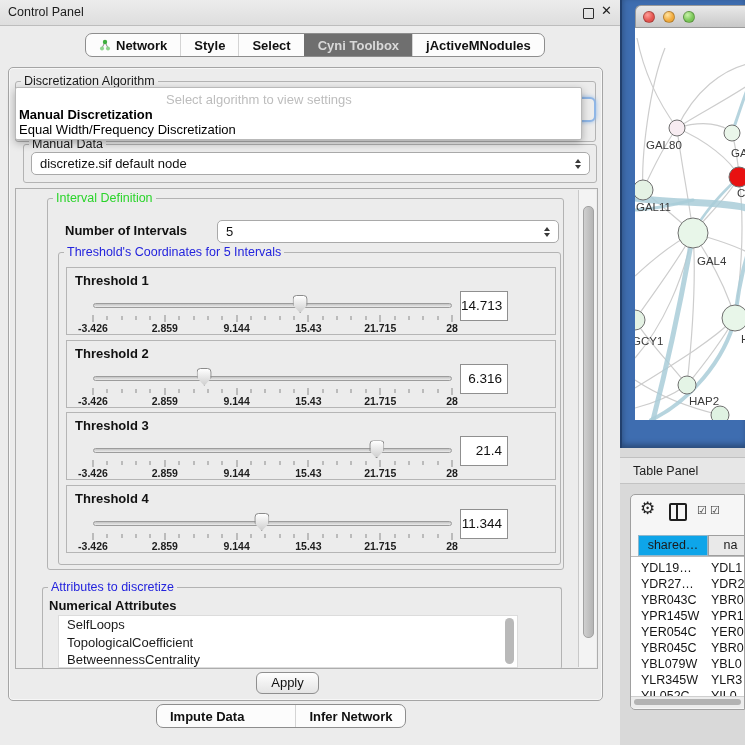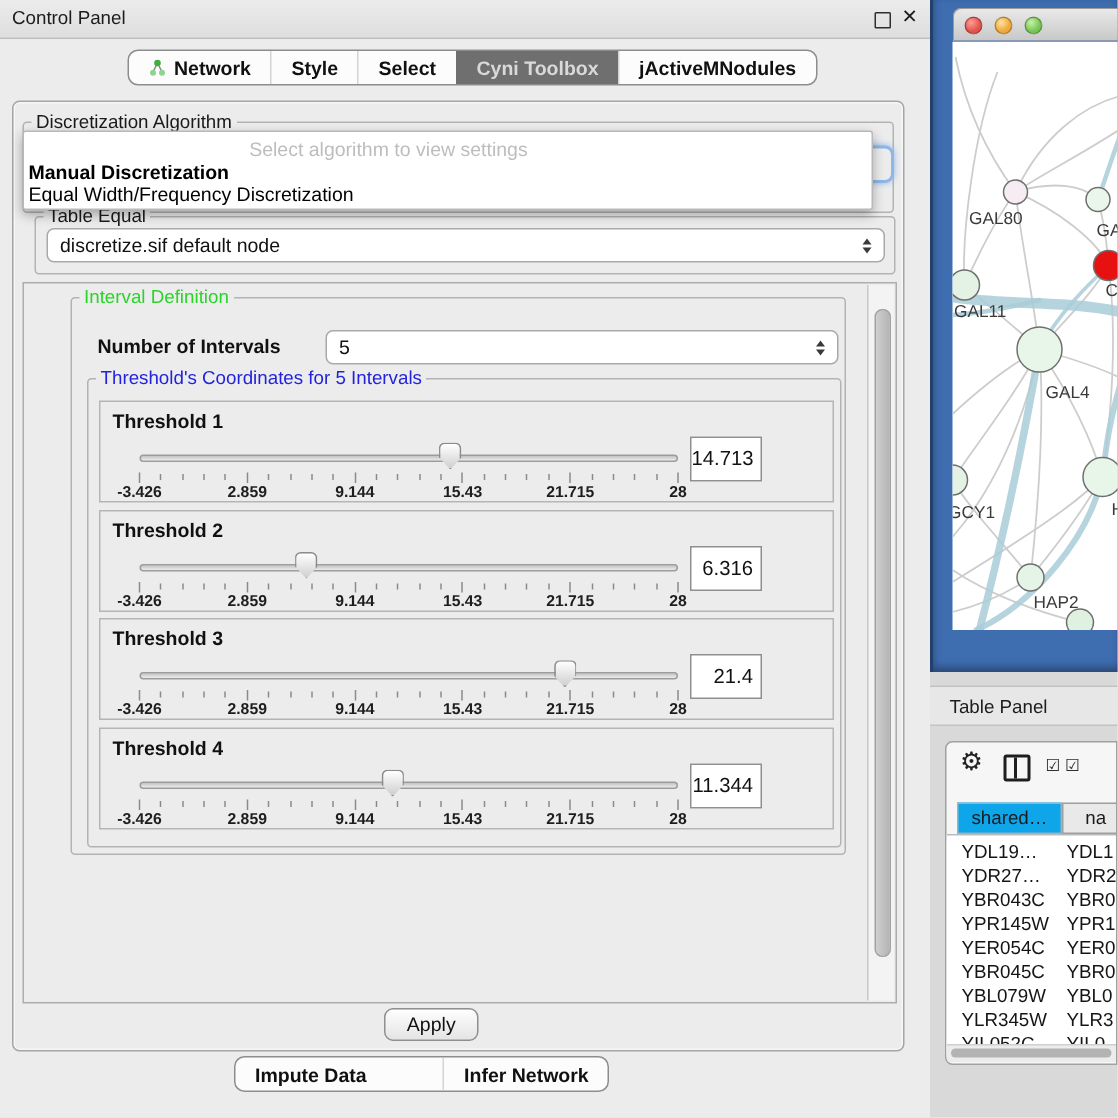--- a/index.html
+++ b/index.html
@@ -151,21 +151,21 @@
 
       <div class="focus-combo" style="left:22px;top:29px;width:565px;height:25px;"></div>
 
       <div class="popup" style="left:6px;top:19px;width:565px;height:51px;">
         <div class="hint">Select algorithm to view settings</div>
         <div class="item b" style="top:19px;">Manual Discretization</div>
         <div class="item" style="top:34px;">Equal Width/Frequency Discretization</div>
       </div>
 
       <div class="group" style="left:14px;top:76px;width:574px;height:39px;">
-        <span class="legend black">Table Equal</span>
+        <span class="legend black">Manual Data</span>
       </div>
       <div class="combo" style="left:22px;top:84px;width:559px;height:23px;">
         <span>discretize.sif default node</span>
         <span class="spin">
             <span class="up"></span>
             <span class="dn"></span>
           </span>
       </div>
 
       <div class="scrollpane">
@@ -358,20 +358,31 @@
                     <span style="left: 60%;">15.43</span>
                     <span style="left: 80%;">21.715</span>
                     <span style="left: 100%;">28</span>
                   </div>
                   <div class="valbox">11.344</div>
                 </div>
               </div>
           </div>
         </div>
 
+        <div class="group" style="left:26px;top:398px;width:520px;height:82px;border-bottom:none;">
+          <span class="legend blue">Attributes to discretize</span>
+          <span class="attr-label">Numerical Attributes</span>
+          <div class="attr-list" id="attrList">
+
+          <div class="li">SelfLoops</div>
+              <div class="li">TopologicalCoefficient</div>
+              <div class="li">BetweennessCentrality</div>
+              <div class="attr-vsb"></div>
+            </div>
+        </div>
 
         <div class="vsb-track">
           <div class="vsb-thumb" style="top:16px;height:430px;"></div>
         </div>
       </div>
 
       <div class="apply-btn">Apply</div>
     </div>
 
     <div class="tabbar" id="bottomTabs">

